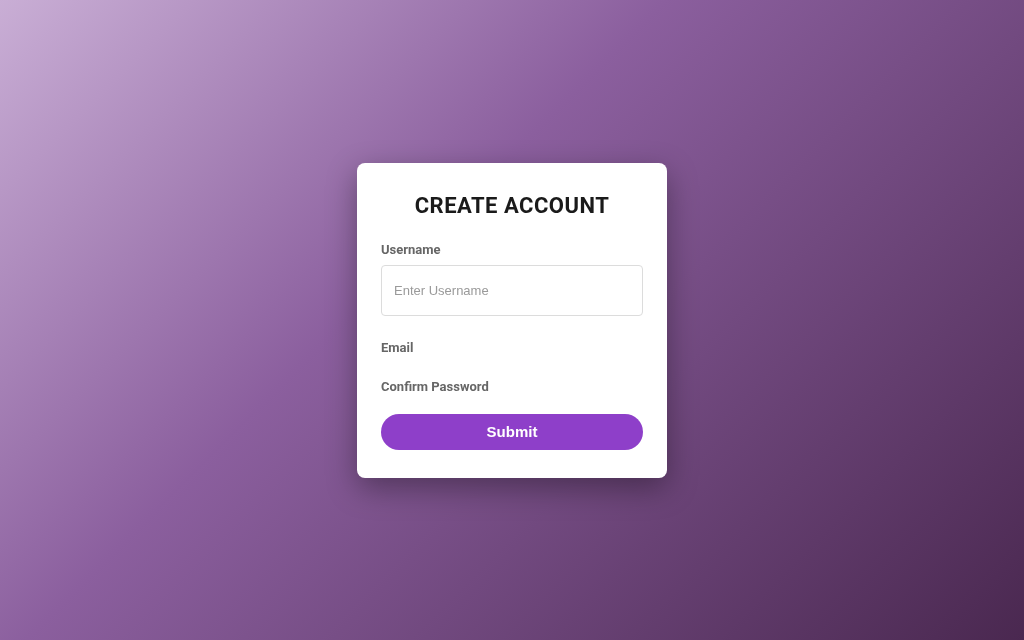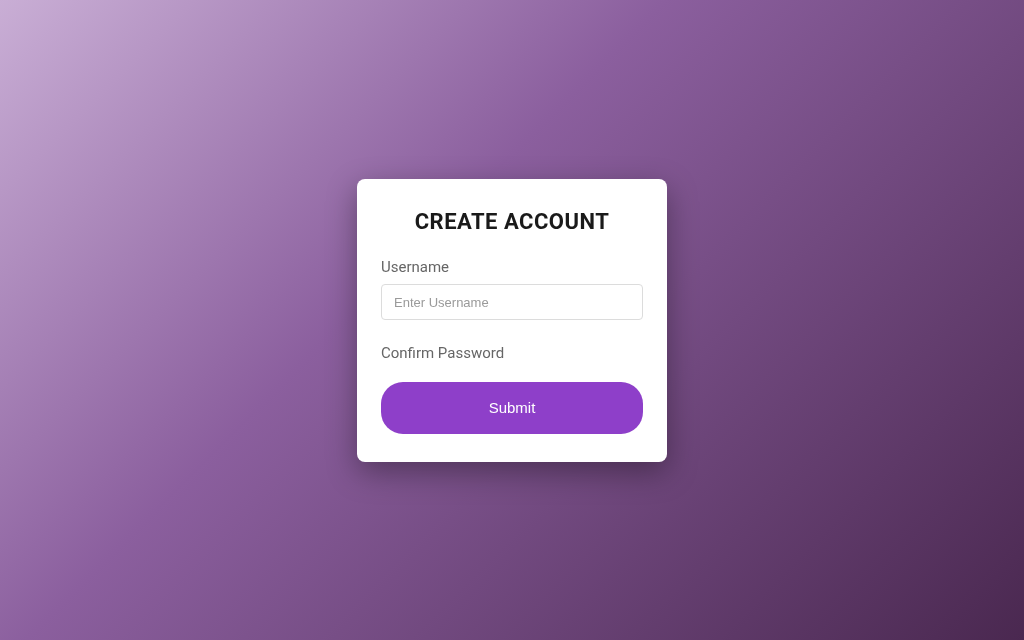--- a/index.html
+++ b/index.html
@@ -33,64 +33,65 @@
       margin-bottom: 24px;
     }
     .form-group {
       margin-bottom: 24px;
     }
     .form-group:last-of-type {
       margin-bottom: 20px;
     }
     .label {
       display: block;
-      font-size: 15px;
+      font-size: 13px;
       color: #666666;
       margin-bottom: 8px;
-      font-weight: 400;
+      font-weight: 700;
     }
     .input {
       width: 100%;
-      height: 36px;
+      height: 51px;
       border: 1px solid #dcdcdc;
       border-radius: 4px;
       padding: 0 12px;
-      font-size: 16px;
+      font-size: 13px;
       color: #333;
       outline: none;
       background: #fff;
     }
     .input::placeholder {
       color: #9a9a9a;
       font-size: 13px;
     }
     .submit-btn {
       width: 100%;
-      height: 52px;
+      height: 36px;
       border: none;
       border-radius: 22px;
       background: #8e3fc9;
       color: #ffffff;
       font-size: 15px;
-      font-weight: 400;
+      font-weight: 700;
       cursor: pointer;
     }
   </style>
 </head>
 <body>
 
 <div class="card">
   <h1 class="title">CREATE ACCOUNT</h1>
 
   <div class="form-group">
     <label class="label">Username</label>
     <input class="input" type="text" placeholder="Enter Username" style="">
   </div>
 
   <div class="form-group">
+    <label class="label">Email</label>
   </div>
 
 
   <div class="form-group">
     <label class="label">Confirm Password</label>
   </div>
 
   <button class="submit-btn">Submit</button>
 </div>
 

